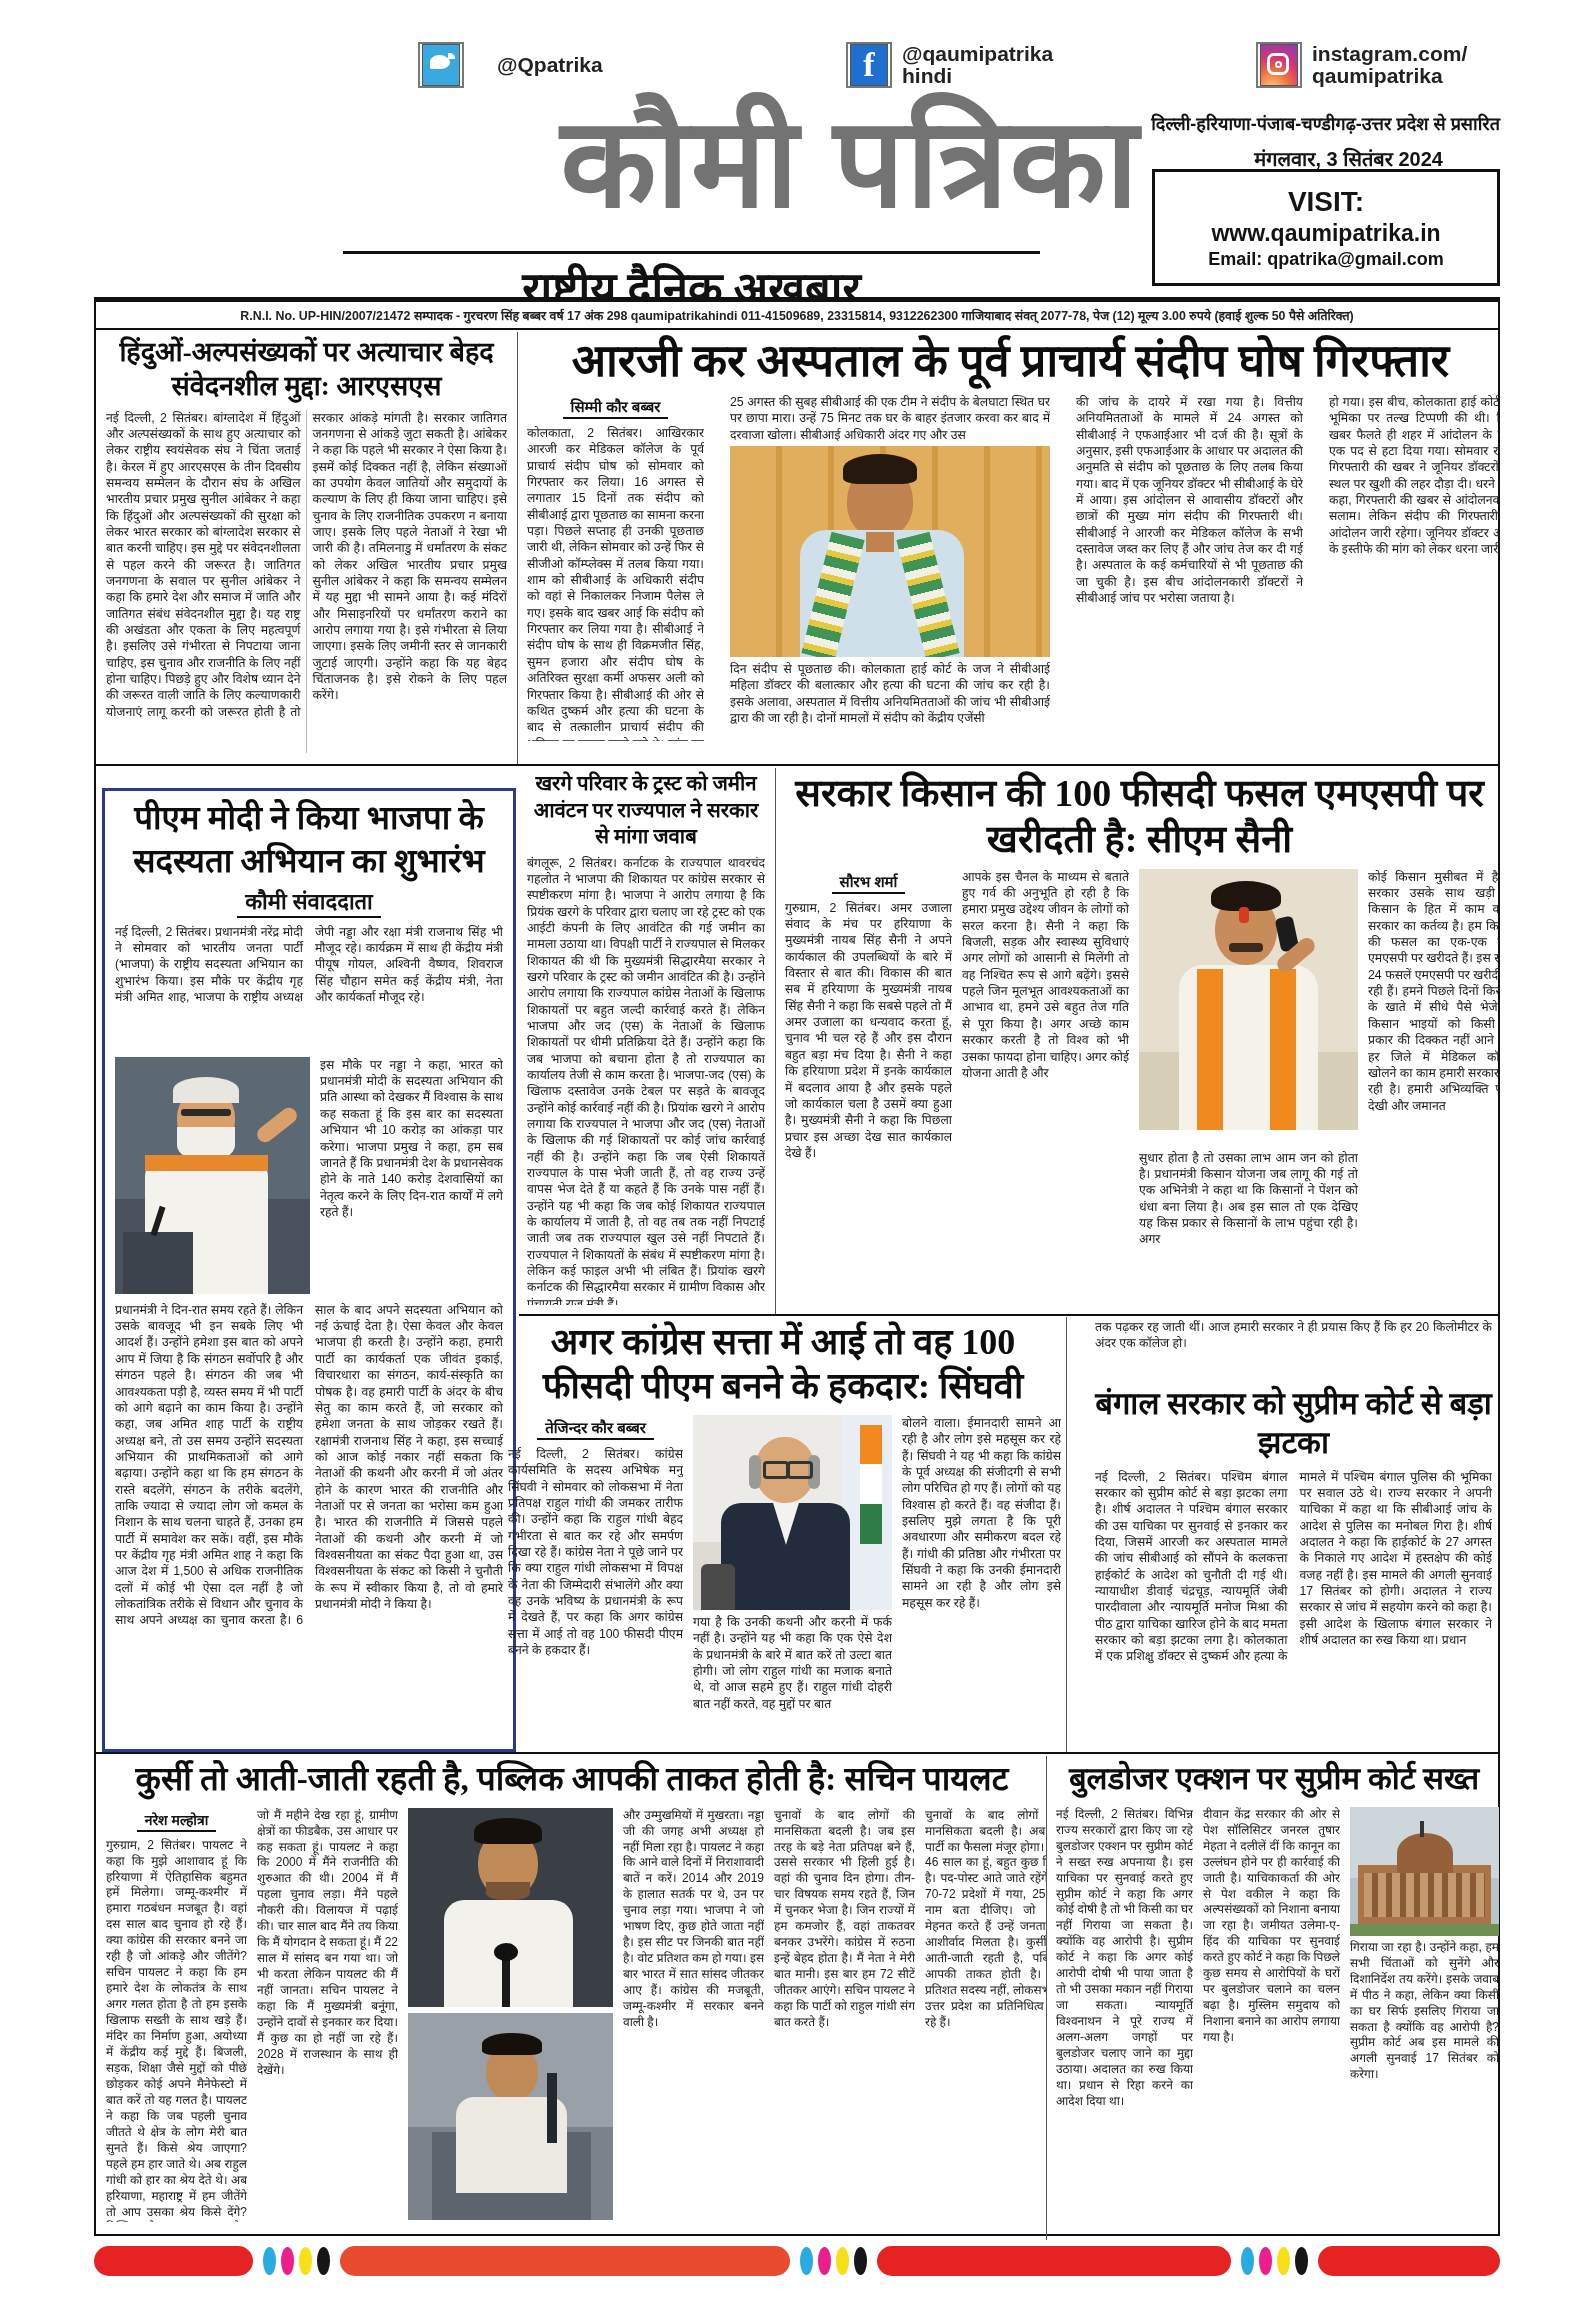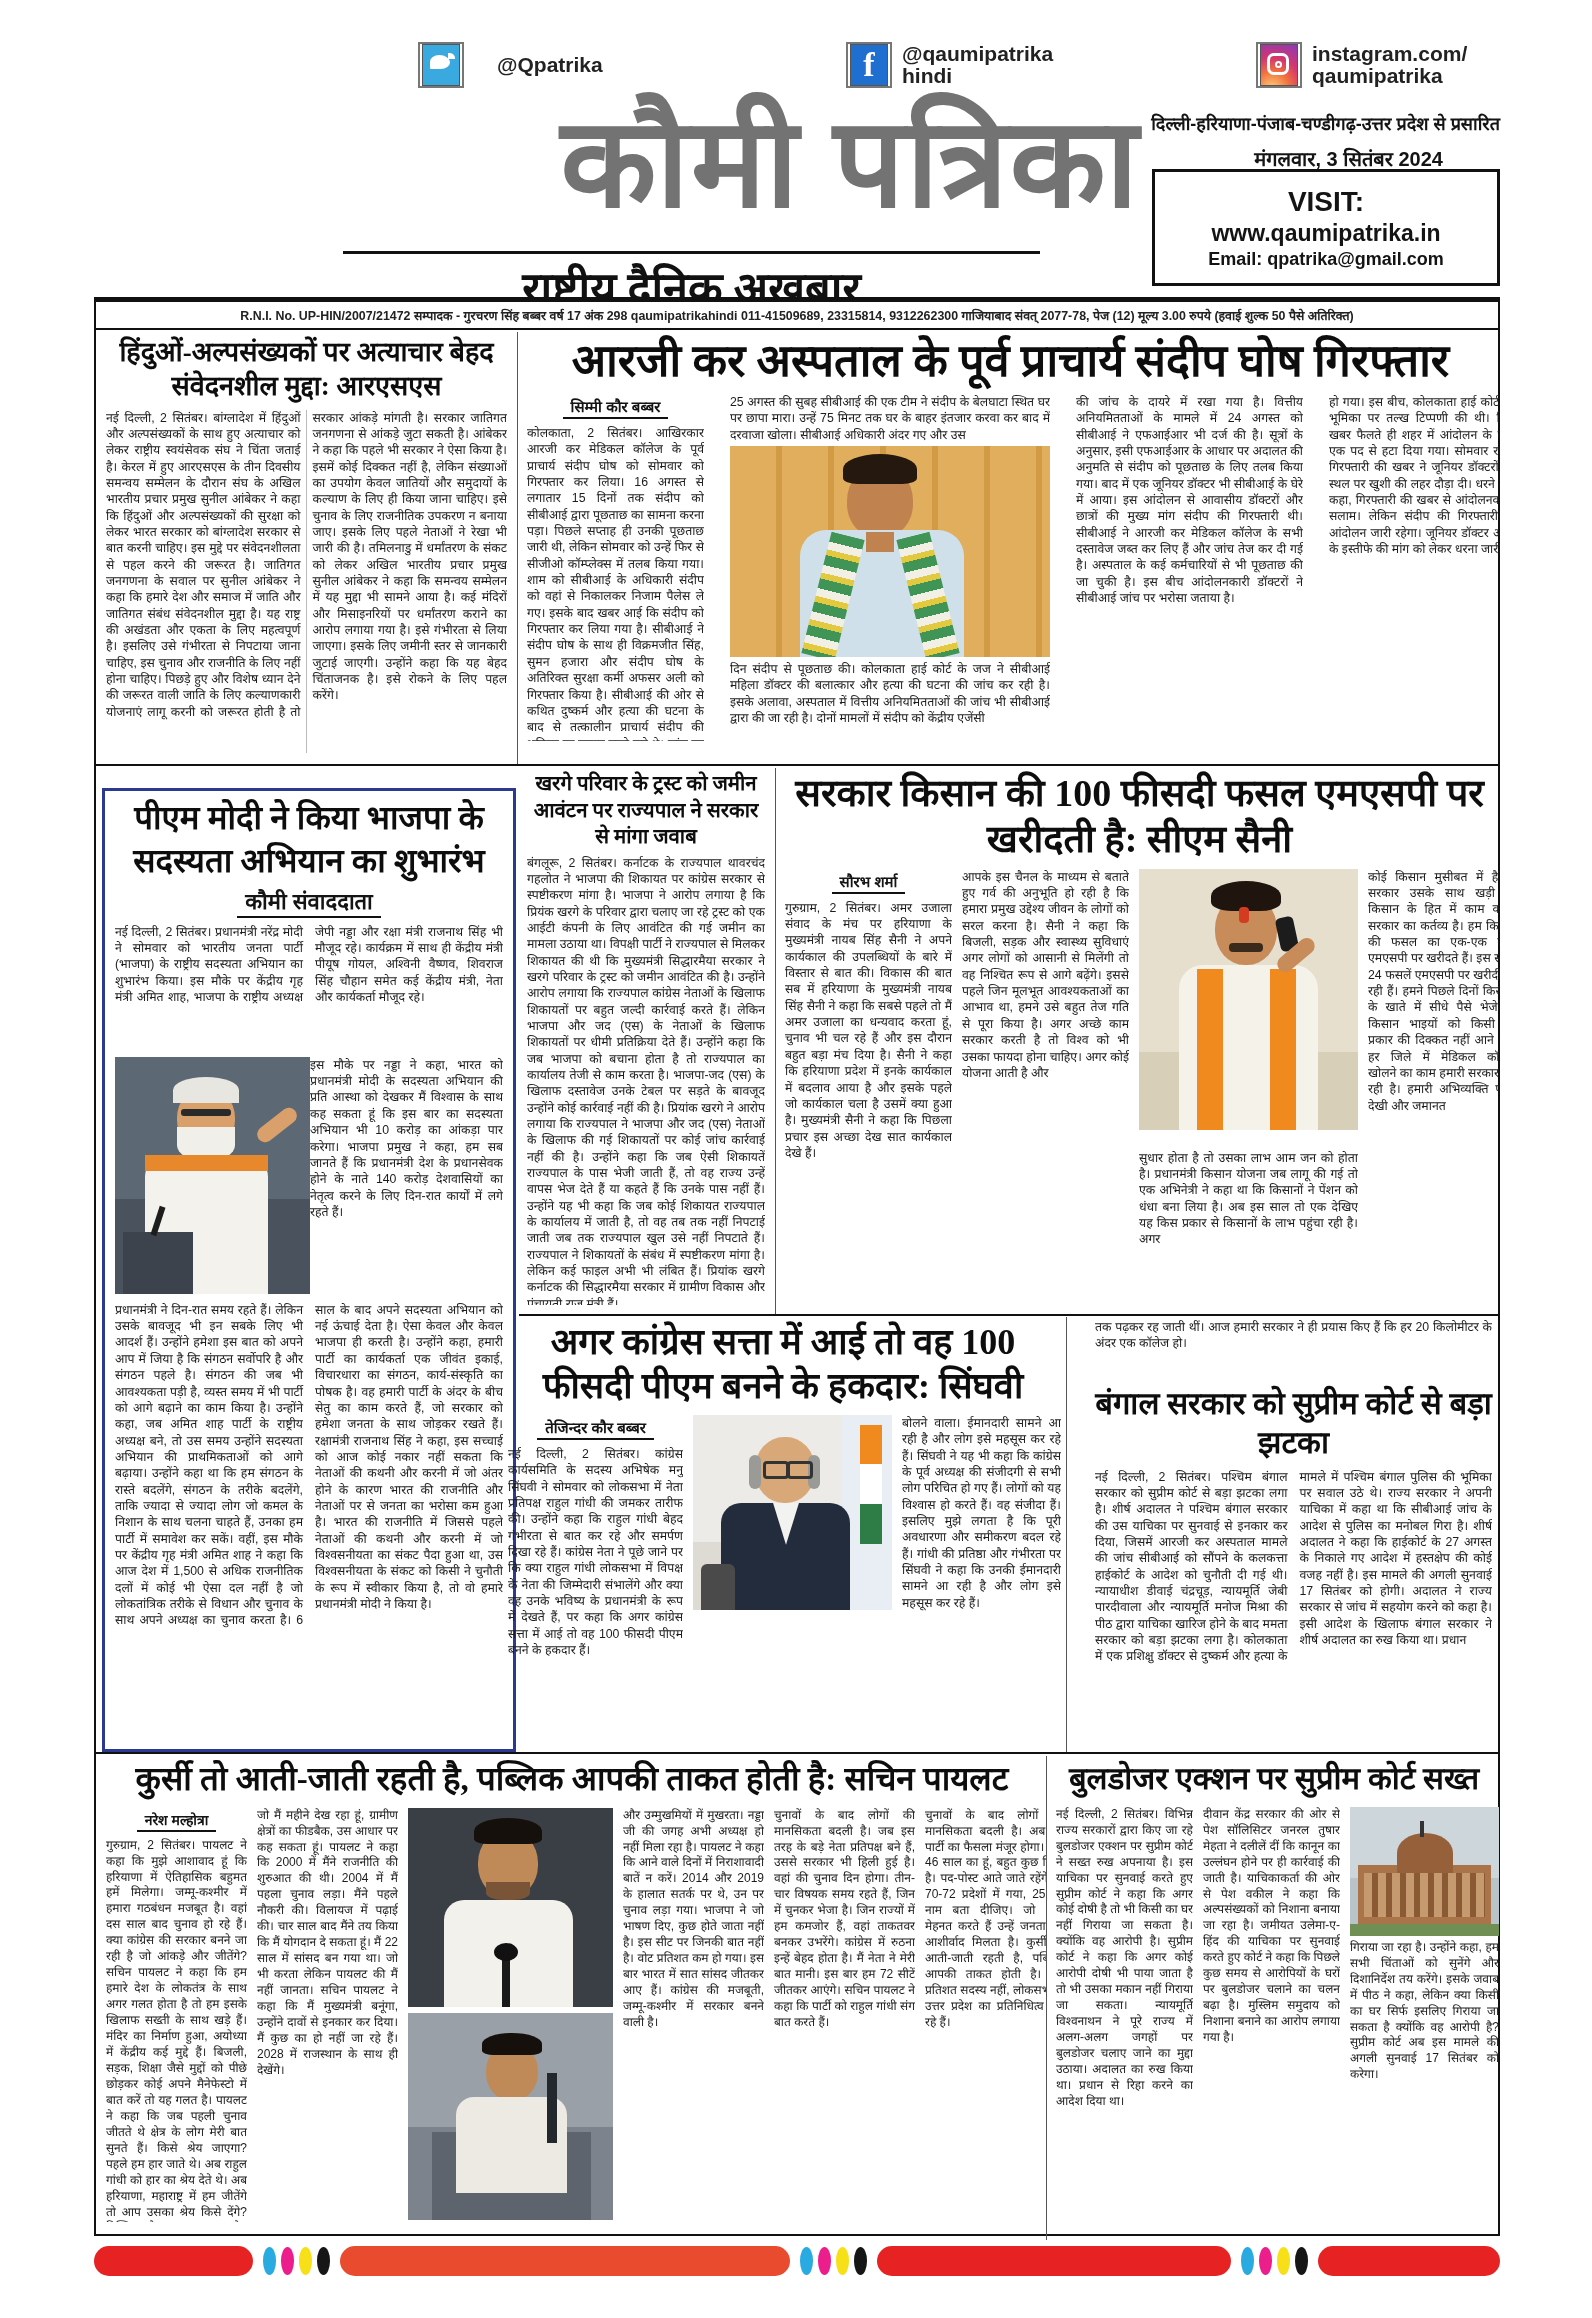--- a/index.html
+++ b/index.html
@@ -135,21 +135,21 @@
         <div class="t" style="width:227px;flex:none;height:350px;">हो गया। इस बीच, कोलकाता हाई कोर्ट ने संदीप की भूमिका पर तल्ख टिप्पणी की थी। गिरफ्तारी की खबर फैलते ही शहर में आंदोलन के दबाव में उन्हें एक पद से हटा दिया गया। सोमवार रात संदीप की गिरफ्तारी की खबर ने जूनियर डॉक्टरों के आंदोलन स्थल पर खुशी की लहर दौड़ा दी। धरने में बैठे कुछ ने कहा, गिरफ्तारी की खबर से आंदोलनकारी छात्रों को सलाम। लेकिन संदीप की गिरफ्तारी के बावजूद आंदोलन जारी रहेगा। जूनियर डॉक्टर अभी भी सीपी के इस्तीफे की मांग को लेकर धरना जारी रखे हुए हैं।</div>
       </div>
     </div>
 
     <div class="hr" style="top:462px;"></div>
 
     <div class="art" style="left:6px;top:486px;width:414px;height:964px;border:3px solid #2b3990;padding:6px 10px;">
       <div class="hl" style="font-size:33px;line-height:1.3;">पीएम मोदी ने किया भाजपा के सदस्यता अभियान का शुभारंभ</div>
       <div class="byline" style="font-size:22px;">कौमी संवाददाता</div>
       <div class="t" style="height:127px;column-count:2;column-gap:12px;">नई दिल्ली, 2 सितंबर। प्रधानमंत्री नरेंद्र मोदी ने सोमवार को भारतीय जनता पार्टी (भाजपा) के राष्ट्रीय सदस्यता अभियान का शुभारंभ किया। इस मौके पर केंद्रीय गृह मंत्री अमित शाह, भाजपा के राष्ट्रीय अध्यक्ष जेपी नड्डा और रक्षा मंत्री राजनाथ सिंह भी मौजूद रहे। कार्यक्रम में साथ ही केंद्रीय मंत्री पीयूष गोयल, अश्विनी वैष्णव, शिवराज सिंह चौहान समेत कई केंद्रीय मंत्री, नेता और कार्यकर्ता मौजूद रहे।</div>
-      <div style="display:flex;margin-top:6px;">
+      <div style="display:flex;gap:10px;margin-top:6px;">
 
         <div class="ph" style="width:195px;height:237px;flex:none;background:linear-gradient(180deg,#5d6875 0 60%,#49525d 60% 100%);">
           <div style="left:62px;top:30px;width:58px;height:64px;background:#d9a06b;border-radius:48%;"></div>
           <div style="left:58px;top:20px;width:66px;height:26px;background:#e8e6e0;border-radius:50% 50% 0 0;"></div>
           <div style="left:62px;top:70px;width:58px;height:34px;background:#f0efe9;border-radius:0 0 46% 46%;"></div>
           <div style="left:66px;top:52px;width:50px;height:7px;background:#2a2a2a;border-radius:3px;"></div>
           <div style="left:30px;top:98px;width:123px;height:139px;background:#f4f2ec;border-radius:22px 22px 0 0;"></div>
           <div style="left:30px;top:98px;width:123px;height:16px;background:#e8882c;"></div>
           <div style="left:139px;top:60px;width:46px;height:16px;background:#d9a06b;border-radius:8px;transform:rotate(-38deg);"></div>
           <div style="left:8px;top:175px;width:70px;height:62px;background:#3c434c;"></div>
@@ -208,20 +208,21 @@
             <div style="left:167px;top:10px;width:22px;height:119px;background:linear-gradient(180deg,#f08a1e 0 33%,#ffffff 33% 66%,#2e7d46 66% 100%);"></div>
             <div style="left:62px;top:22px;width:60px;height:66px;background:#d8a878;border-radius:48%;"></div>
             <div style="left:56px;top:40px;width:12px;height:34px;background:#9a9a96;border-radius:6px;"></div>
             <div style="left:115px;top:40px;width:12px;height:34px;background:#9a9a96;border-radius:6px;"></div>
             <div style="left:70px;top:46px;width:20px;height:12px;border:3px solid #333;border-radius:4px;"></div>
             <div style="left:94px;top:46px;width:20px;height:12px;border:3px solid #333;border-radius:4px;"></div>
             <div style="left:28px;top:88px;width:129px;height:107px;background:#232c3c;border-radius:20px 20px 0 0;"></div>
             <div style="left:80px;top:88px;width:26px;height:42px;background:#f2f2f0;clip-path:polygon(0 0,100% 0,50% 100%);"></div>
             <div style="left:8px;top:149px;width:34px;height:46px;background:#4a4a4a;border-radius:6px 6px 0 0;"></div>
           </div>
+          <div class="t" style="height:125px;margin-top:4px;">गया है कि उनकी कथनी और करनी में फर्क नहीं है। उन्होंने यह भी कहा कि एक ऐसे देश के प्रधानमंत्री के बारे में बात करें तो उल्टा बात होगी। जो लोग राहुल गांधी का मजाक बनाते थे, वो आज सहमे हुए हैं। राहुल गांधी दोहरी बात नहीं करते, वह मुद्दों पर बात</div>
         </div>
         <div class="t" style="width:159px;flex:none;height:324px;">बोलने वाला। ईमानदारी सामने आ रही है और लोग इसे महसूस कर रहे हैं। सिंघवी ने यह भी कहा कि कांग्रेस के पूर्व अध्यक्ष की संजीदगी से सभी लोग परिचित हो गए हैं। लोगों को यह विश्वास हो करते हैं। वह संजीदा हैं। इसलिए मुझे लगता है कि पूरी अवधारणा और समीकरण बदल रहे हैं। गांधी की प्रतिष्ठा और गंभीरता पर सिंघवी ने कहा कि उनकी ईमानदारी सामने आ रही है और लोग इसे महसूस कर रहे हैं।</div>
       </div>
     </div>
 
     <div class="art" style="left:991px;top:1015px;width:413px;height:435px;padding:2px 8px 0 8px;">
       <div class="t" style="height:54px;">तक पढ़कर रह जाती थीं। आज हमारी सरकार ने ही प्रयास किए हैं कि हर 20 किलोमीटर के अंदर एक कॉलेज हो।</div>
       <div class="hl" style="font-size:31px;line-height:1.25;margin-top:12px;">बंगाल सरकार को सुप्रीम कोर्ट से बड़ा झटका</div>
       <div class="t" style="margin-top:6px;height:281px;column-count:2;column-gap:12px;">नई दिल्ली, 2 सितंबर। पश्चिम बंगाल सरकार को सुप्रीम कोर्ट से बड़ा झटका लगा है। शीर्ष अदालत ने पश्चिम बंगाल सरकार की उस याचिका पर सुनवाई से इनकार कर दिया, जिसमें आरजी कर अस्पताल मामले की जांच सीबीआई को सौंपने के कलकत्ता हाईकोर्ट के आदेश को चुनौती दी गई थी। न्यायाधीश डीवाई चंद्रचूड़, न्यायमूर्ति जेबी पारदीवाला और न्यायमूर्ति मनोज मिश्रा की पीठ द्वारा याचिका खारिज होने के बाद ममता सरकार को बड़ा झटका लगा है। कोलकाता में एक प्रशिक्षु डॉक्टर से दुष्कर्म और हत्या के मामले में पश्चिम बंगाल पुलिस की भूमिका पर सवाल उठे थे। राज्य सरकार ने अपनी याचिका में कहा था कि सीबीआई जांच के आदेश से पुलिस का मनोबल गिरा है। शीर्ष अदालत ने कहा कि हाईकोर्ट के 27 अगस्त के निकाले गए आदेश में हस्तक्षेप की कोई वजह नहीं है। इस मामले की अगली सुनवाई 17 सितंबर को होगी। अदालत ने राज्य सरकार से जांच में सहयोग करने को कहा है। इसी आदेश के खिलाफ बंगाल सरकार ने शीर्ष अदालत का रुख किया था। प्रधान</div>
     </div>

